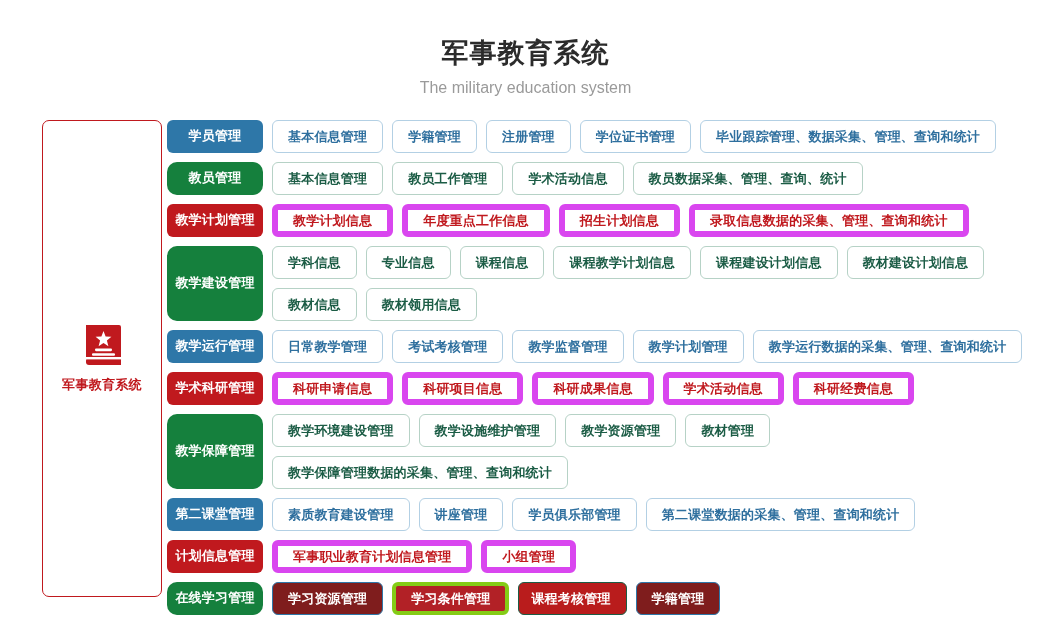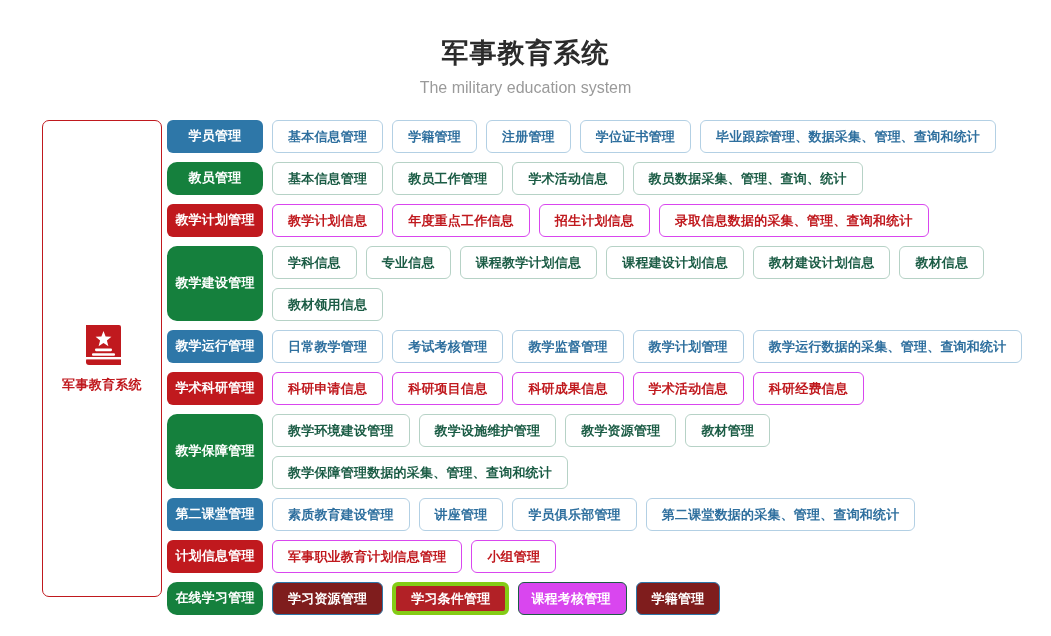--- a/index.html
+++ b/index.html
@@ -63,24 +63,24 @@
   .chip{
     border-radius:6px;background:#ffffff;
     font-size:13px;font-weight:bold;letter-spacing:.2px;
     display:inline-flex;align-items:center;justify-content:center;
     height:33px;padding:0 15px;box-sizing:border-box;
     white-space:nowrap;cursor:pointer;
   }
   
   .chip.blue{border:1px solid #b3d0e4;color:#2e6f9e;}
   .chip.green{border:1px solid #b6d2c6;color:#1b5c45;}
-  .chip.red{border:1px solid #d946ef;color:#c0191e;}
+  .chip.red{border:6px solid #d946ef;color:#c0191e;}
   
   .chip.fill-blue{background:#7f1d1d;border:1px solid #2e77a8;color:#fff;}
-  .chip.fill-green{background:#d946ef;border:1px solid #1b5c45;color:#fff;padding-left:12px;}
+  .chip.fill-green{background:#b91c1c;border:1px solid #1b5c45;color:#fff;padding-left:12px;}
   .chip.fill-red{background:#b22126;border:4px solid #84cc16;color:#fff;}
 
   
   .row.tall .row-label{min-height:75px;}
 </style>
 </head>
 <body>
 
 <div class="page">
 
@@ -134,20 +134,21 @@
             <div class="chip red">年度重点工作信息</div>
             <div class="chip red">招生计划信息</div>
             <div class="chip red">录取信息数据的采集、管理、查询和统计</div>
           </div>
         </div>
         <div class="row tall">
           <div class="row-label green">教学建设管理</div>
           <div class="row-items">
             <div class="chip green">学科信息</div>
             <div class="chip green">专业信息</div>
+            <div class="chip green">课程信息</div>
             <div class="chip green">课程教学计划信息</div>
             <div class="chip green">课程建设计划信息</div>
             <div class="chip green">教材建设计划信息</div>
             <div class="chip green">教材信息</div>
             <div class="chip green">教材领用信息</div>
           </div>
         </div>
         <div class="row">
           <div class="row-label blue">教学运行管理</div>
           <div class="row-items">

